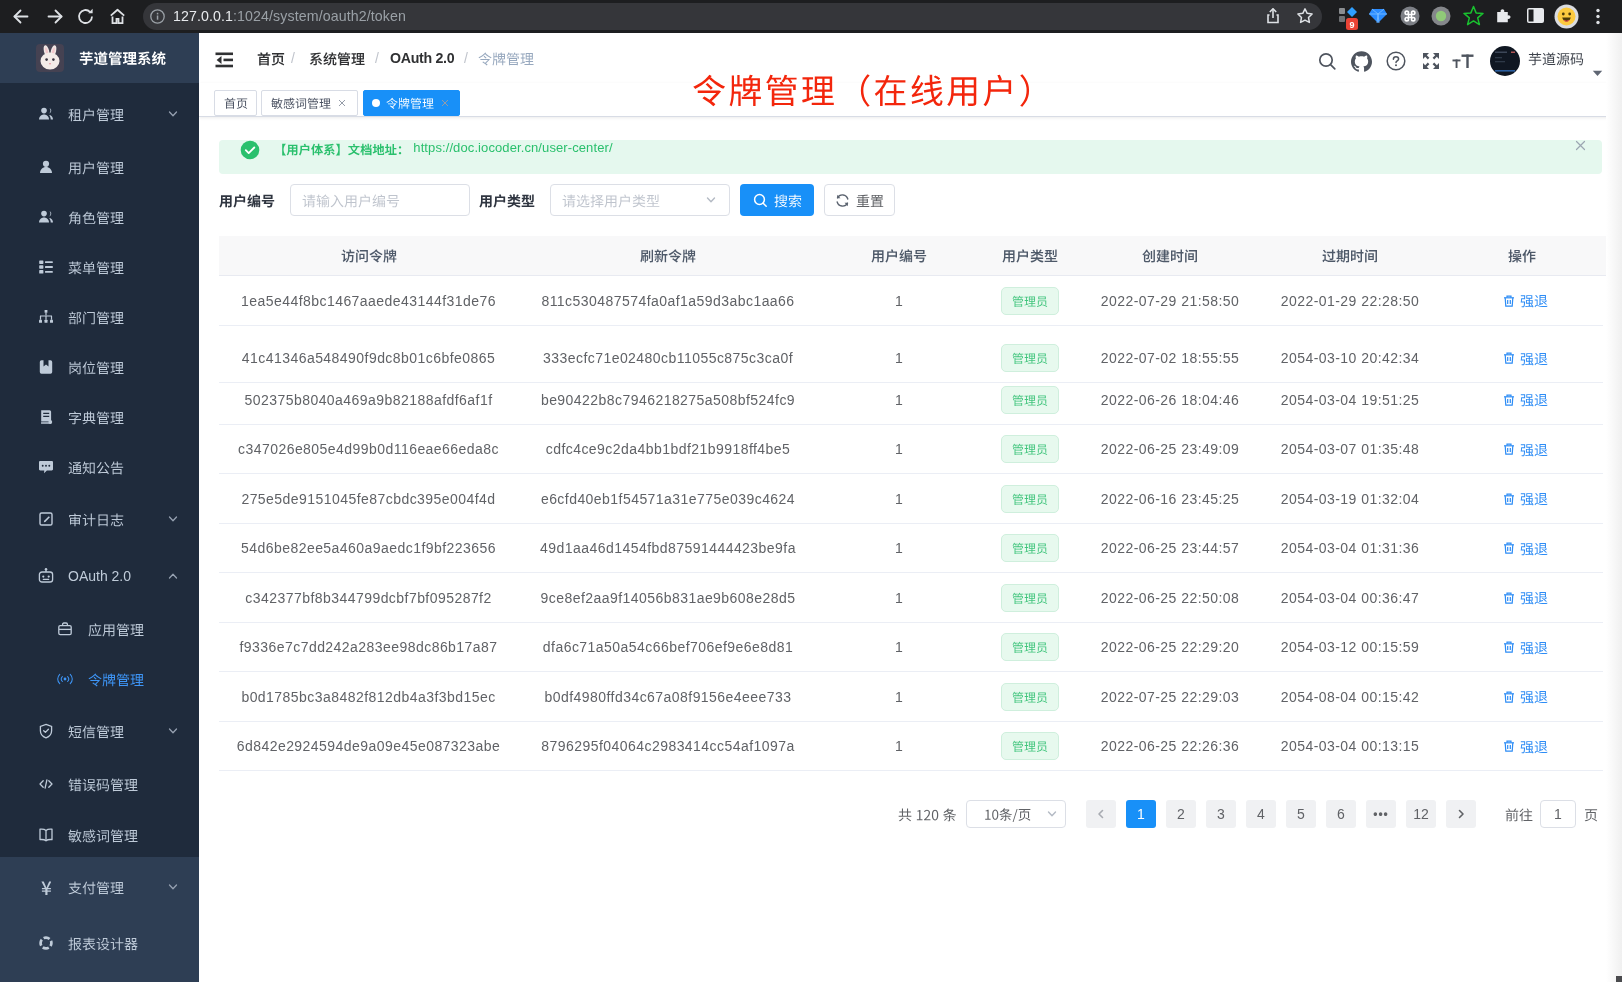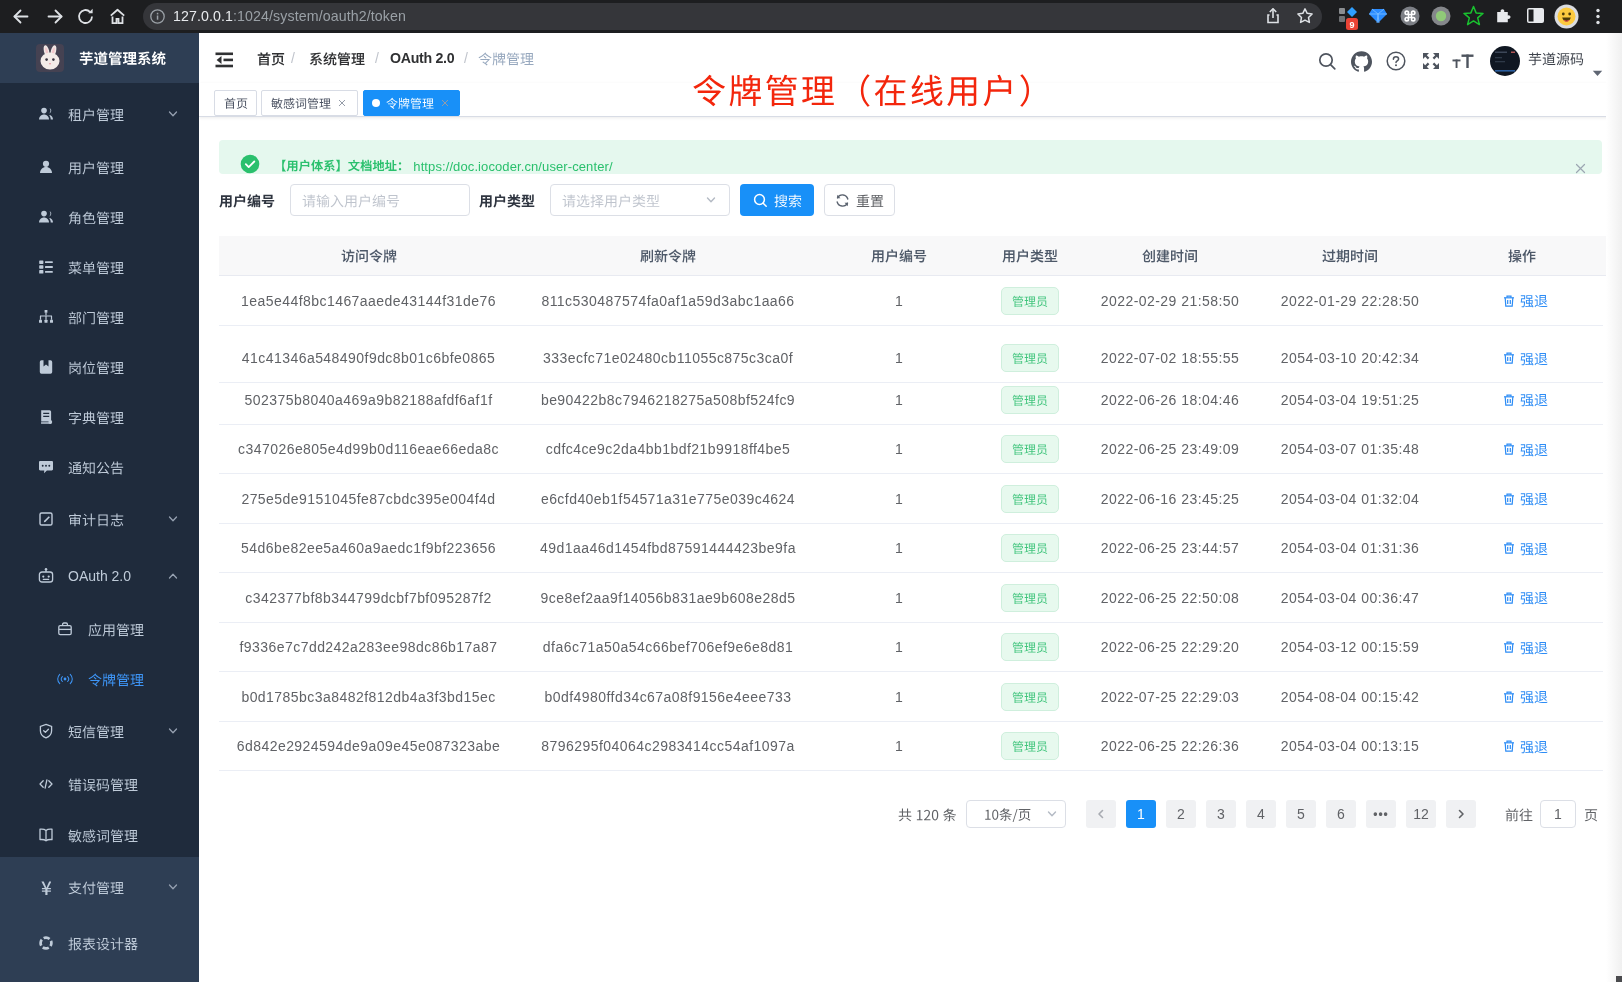--- a/index.html
+++ b/index.html
@@ -14,21 +14,21 @@
 .mi{position:absolute;left:0;width:199px;height:36px;display:flex;align-items:center}
 .mi .ic{position:absolute;left:37px;width:18px;display:flex;justify-content:center}
 .mi .ic2{position:absolute;left:56px;width:18px;display:flex;justify-content:center}
 .mi .tx{position:absolute;left:68px;display:flex;align-items:center}
 .mi .tx2{position:absolute;left:88px;display:flex;align-items:center}
 .mi .ch{position:absolute;left:168px;display:flex;align-items:center}
 #navbar{position:absolute;left:199px;top:33px;width:1423px;height:50px;background:#fff}
 #tags{position:absolute;left:199px;top:83px;width:1423px;height:34px;background:#fff;border-bottom:1px solid #d8dce5;box-shadow:0 1px 3px 0 rgba(0,0,0,.08)}
 .tab{position:absolute;top:7px;height:26px;background:#fff;border:1px solid #d8dce5;color:#495060;display:flex;align-items:center;border-radius:2px}
 .tab.act{background:#1890f8;border-color:#1890f8;color:#fff}
-#alert{position:absolute;left:219px;top:140px;width:1383px;height:34px;background:#e5f8ee;border-radius:4px;display:flex;align-items:flex-end}
+#alert{position:absolute;left:219px;top:140px;width:1383px;height:34px;background:#e5f8ee;border-radius:4px;display:flex;align-items:flex-start}
 .inp{position:absolute;top:184px;height:32px;border:1px solid #dcdfe6;border-radius:4px;background:#fff;display:flex;align-items:center}
 .btn{position:absolute;top:184px;height:32px;border-radius:4px;display:flex;align-items:center;justify-content:center}
 #thead{position:absolute;left:219px;top:236px;width:1391px;height:40px;background:#f8f8f9;border-bottom:1px solid #e8eaf1;display:flex;align-items:center;box-sizing:border-box}
 .hc{display:flex;align-items:center;justify-content:center}
 .row{position:absolute;left:219px;width:1384px;height:50px;display:flex;align-items:center;border-bottom:1px solid #ebeef5;font-size:14px;color:#606266;letter-spacing:.45px}
 .cell{display:flex;align-items:center;justify-content:center}
 .c1{width:299px}.c2{width:300px}.c3{width:162px}.c4{width:100px}.c5{width:180px}.c6{width:180px}.c7{width:163px}
 .tag{height:28px;padding:0 10px;background:#e7f9ee;border:1px solid #cfefdd;border-radius:5px;display:flex;align-items:center}
 .pbox{position:absolute;top:800px;height:28px;border-radius:3px;background:#f0f1f3;color:#606266;font-size:14px;display:flex;align-items:center;justify-content:center}
 #scrollstrip{position:absolute;left:1606px;top:33px;width:16px;height:949px;background:linear-gradient(90deg,#ffffff,#f0f0f0)}
@@ -863,21 +863,21 @@
       <div class="tag">
         <svg class="t" width="36.00" height="17.76" viewBox="0 -1160 3000 1480">
           <g transform="scale(1,-1)" fill="#3fc47b">
             <use href="#r7BA1" x="0"></use>
             <use href="#r7406" x="1000"></use>
             <use href="#r5458" x="2000"></use>
           </g>
         </svg>
       </div>
     </div>
-    <div class="cell c5">2022-02-29 21:58:50</div>
+    <div class="cell c5">2022-07-29 21:58:50</div>
     <div class="cell c6">2022-01-29 22:28:50</div>
     <div class="cell c7" style="padding-left:7px">
       <svg width="14" height="14" viewBox="0 0 14 14">
         <g fill="none" stroke="#2d8cf5" stroke-width="1.2">
           <path d="M2 3.8h10"></path>
           <path d="M5 3.6V2.2h4v1.4"></path>
           <path d="M3.2 3.9l.6 8.3h6.4l.6-8.3"></path>
           <path d="M5.7 6v4M8.3 6v4"></path>
         </g>
       </svg>
@@ -1008,21 +1008,21 @@
         <svg class="t" width="36.00" height="17.76" viewBox="0 -1160 3000 1480">
           <g transform="scale(1,-1)" fill="#3fc47b">
             <use href="#r7BA1" x="0"></use>
             <use href="#r7406" x="1000"></use>
             <use href="#r5458" x="2000"></use>
           </g>
         </svg>
       </div>
     </div>
     <div class="cell c5">2022-06-16 23:45:25</div>
-    <div class="cell c6">2054-03-04 01:32:04</div>
+    <div class="cell c6">2054-03-19 01:32:04</div>
     <div class="cell c7" style="padding-left:7px">
       <svg width="14" height="14" viewBox="0 0 14 14">
         <g fill="none" stroke="#2d8cf5" stroke-width="1.2">
           <path d="M2 3.8h10"></path>
           <path d="M5 3.6V2.2h4v1.4"></path>
           <path d="M3.2 3.9l.6 8.3h6.4l.6-8.3"></path>
           <path d="M5.7 6v4M8.3 6v4"></path>
         </g>
       </svg>
       <span style="margin-left:4px;display:flex">

